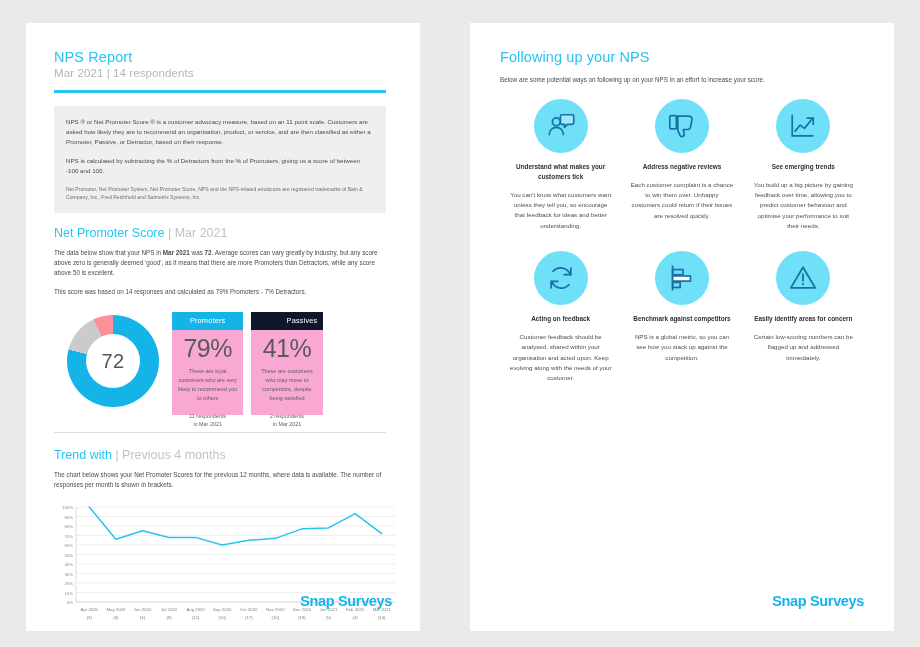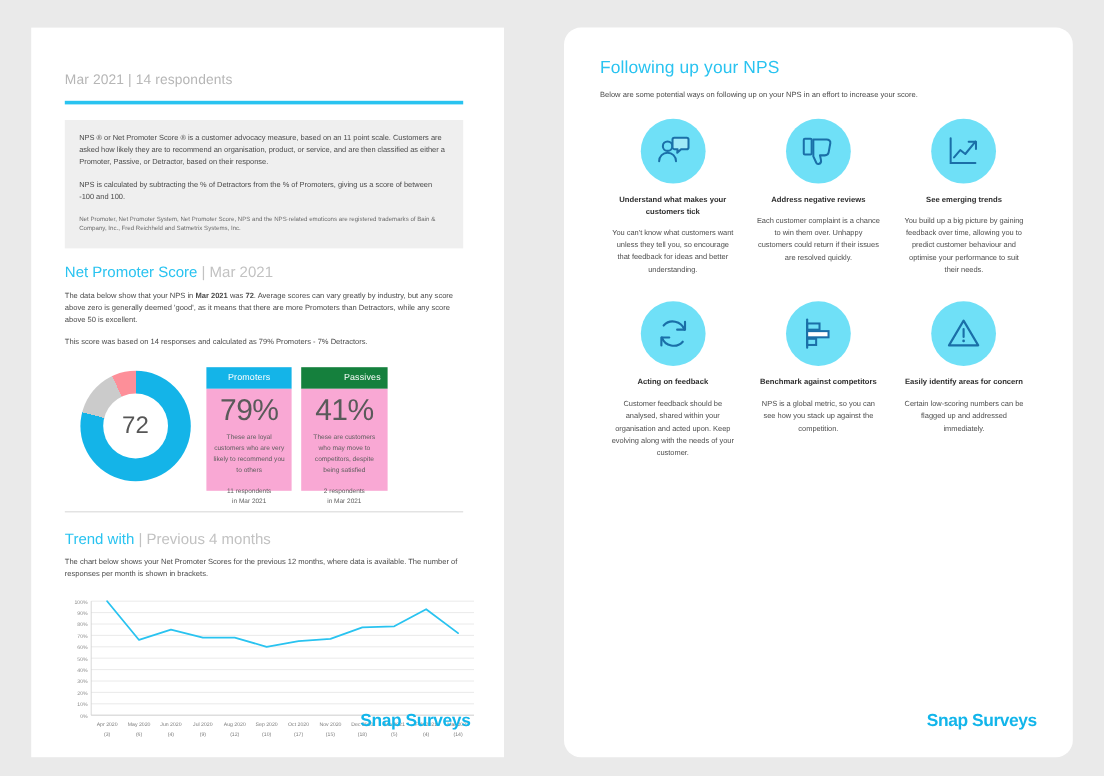--- a/index.html
+++ b/index.html
@@ -7,28 +7,28 @@
     width: 920px; height: 647px;
     background: #eaeaea;
     font-family: "Liberation Sans", sans-serif;
     overflow: hidden;
   }
   .workspace { position: relative; width: 920px; height: 647px; display: flex; }
   .page {
     position: absolute; top: 23px; background: #ffffff; height: 608px;
   }
   #page-left  { left: 26px;  width: 394px; }
-  #page-right { left: 470px; width: 424px; border-radius: 14px; }
+  #page-right { left: 470px; width: 424px; }
 
   .pad-l { padding: 26px 34px 0 28px; }
   .pad-r { padding: 26px 30px 0 30px; }
 
   
   .h1 { font-size: 14.5px; color: #29c3f0; font-weight: 400; letter-spacing: .1px; }
-  .h1-sub { font-size: 11.5px; color: #b6b6b6; font-weight: 400; margin-top: 12px; letter-spacing: .1px;}
+  .h1-sub { font-size: 11.5px; color: #b6b6b6; font-weight: 400; margin-top: 2px; letter-spacing: .1px;}
   .rule { height: 2.5px; background: #29c3f0; margin: 11px 0 13px 0; }
 
   .sec-head { font-size: 12.5px; margin: 0 0 8px 0; font-weight: 400; }
   .sec-head .a { color: #29c3f0; text-align: right; }
   .sec-head .b { color: #c2c2c2; }
 
   
   .infobox { background: #efefef; padding: 11px 12px 11px 12px; }
   .infobox p { font-size: 6.2px; line-height: 1.62; color: #4a4a4a; }
   .infobox p + p { margin-top: 9px; }
@@ -48,21 +48,21 @@
     display: flex; align-items: center; justify-content: center;
   }
   .donut .hole span { font-size: 20px; color: #565656; font-weight: 400; letter-spacing: .3px;}
 
   .cards { display: flex; gap: 8px; flex: 1; padding-top: 1px;}
   .card { width: 33.33%; text-align: center; }
   .card-head {
     color: #ffffff; font-size: 7.4px; padding: 4px 0 4.5px 0; letter-spacing: .15px;
   }
   .card-head.promoters { background: #14b4e8; }
-  .card-head.passives  { background: #15803d; padding-left: 30px; }
+  .card-head.passives  { background: #0f172a; padding-left: 30px; }
   .card-head.detractors{ background: #fd8f99; }
   .card-body { background: #f9a8d4; padding: 3px 5px 9px 5px; height: 85px; }
   .pct { font-size: 25px; color: #5a5a5a; font-weight: 300; line-height: 1.25; letter-spacing: -.5px;}
   .card-desc { font-size: 5.5px; color: #5e5e5e; line-height: 1.62; margin-top: 3px; }
   .card-resp { font-size: 5.4px; color: #5e5e5e; line-height: 1.6; margin-top: 9px; }
 
   .sep { height: 1px; background: #dcdcdc; margin: 17px 0 15px 0; }
 
   
   .chart-wrap { margin-top: 13px; }
@@ -87,20 +87,21 @@
   .intro-p { font-size: 6.3px; color: #4a4a4a; line-height: 1.6; margin-top: 10px;}
 </style>
 </head>
 <body>
 
 <div class="workspace">
 
   <div class="page" id="page-left">
     <div class="pad-l">
 
+      <div class="h1">NPS Report</div>
       <div class="h1-sub">Mar 2021 | 14 respondents</div>
       <div class="rule"></div>
 
       <div class="infobox">
         <p>NPS ® or Net Promoter Score ® is a customer advocacy measure, based on an 11 point scale. Customers are asked how likely they are to recommend an organisation, product, or service, and are then classified as either a Promoter, Passive, or Detractor, based on their response.</p>
         <p>NPS is calculated by subtracting the % of Detractors from the % of Promoters, giving us a score of between -100 and 100.</p>
         <p class="fine">Net Promoter, Net Promoter System, Net Promoter Score, NPS and the NPS-related emoticons are registered trademarks of Bain &amp; Company, Inc., Fred Reichheld and Satmetrix Systems, Inc.</p>
       </div>
 
       <div style="height:13px"></div>

